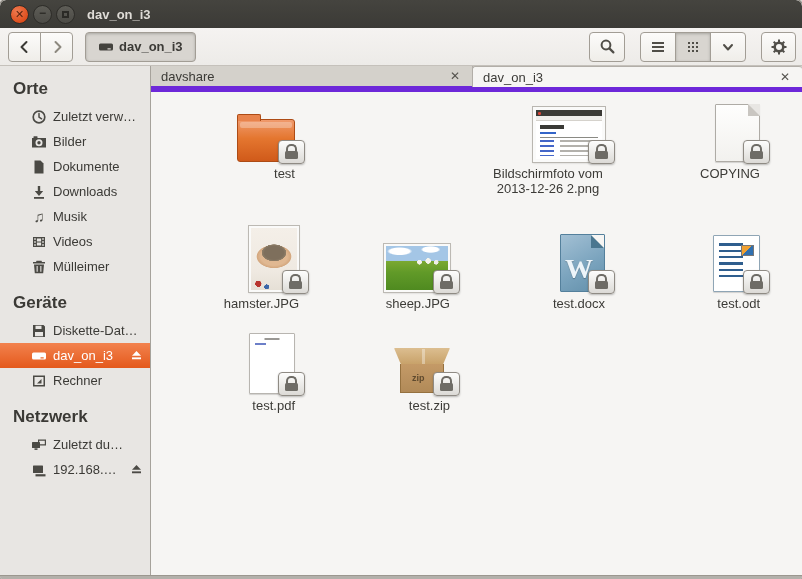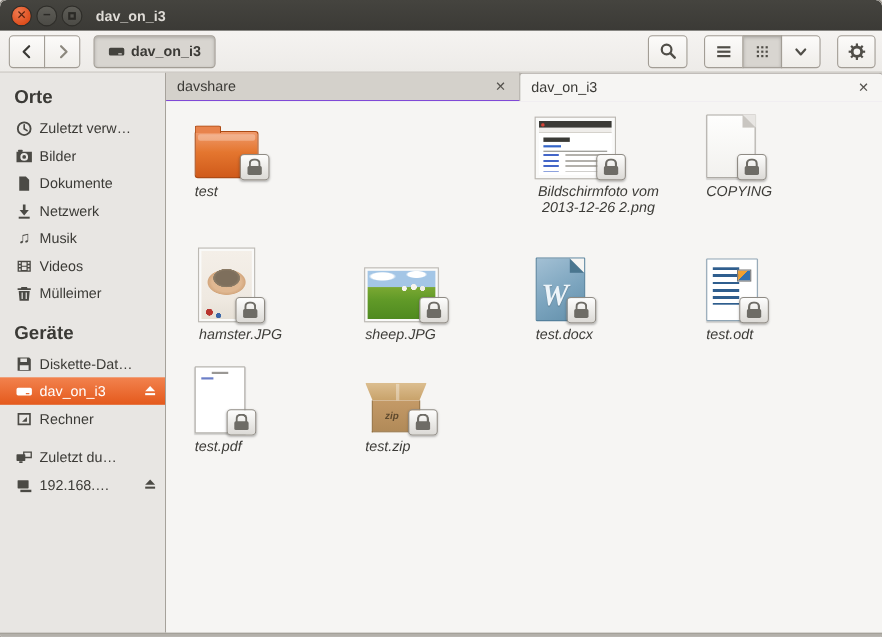--- a/index.html
+++ b/index.html
@@ -28,42 +28,42 @@
   .toolbar-right{margin-left:auto;display:flex;align-items:center;}
   .toolbar-right .gap{width:15px;}
   .sq-btn{width:36px;}
   .gear-btn{width:35px;}
 
   
   .body{display:flex;height:509px;}
   .sidebar{width:151px;background:#E8E6E3;border-right:1px solid #A6A29B;padding-top:9px;overflow:hidden;}
   .side-header{font-size:17px;font-weight:bold;color:#3B3A36;padding:4px 0 5px 13px;}
   .side-section{margin-bottom:10px;}
-  .side-item{height:25px;display:flex;align-items:center;padding-left:14px;padding-right:6px;font-size:13px;color:#3B3A36;white-space:nowrap;cursor:default;}
+  .side-item{height:25px;display:flex;align-items:center;padding-left:31px;padding-right:6px;font-size:13px;color:#3B3A36;white-space:nowrap;cursor:default;}
   .sicon{width:16px;height:16px;margin-right:6px;flex:none;color:#4B4A45;display:flex;align-items:center;justify-content:center;}
   .sicon svg{display:block;}
   .slabel{overflow:hidden;flex:1;}
   .side-item.selected{background:linear-gradient(#F2824E,#E4591C);color:#FFFFFF;}
   .side-item.selected .sicon{color:#FFFFFF;}
   .eject{margin-left:auto;color:#4B4A45;display:flex;align-items:center;}
   .side-item.selected .eject{color:#FFFFFF;}
   .music-glyph{font-size:15px;line-height:1;}
 
   
   .main{flex:1;display:flex;flex-direction:column;min-width:0;}
-  .tabbar{height:26px;background:#D6D3CE;display:flex;border-bottom:1px solid #6d28d9;}
+  .tabbar{height:26px;background:#D6D3CE;display:flex;border-bottom:6px solid #6d28d9;}
   .tab{display:flex;align-items:center;padding:0 10px;font-size:13px;color:#3B3A36;cursor:default;}
   .tab .tlabel{flex:1;}
   .tab.inactive{width:322px;flex:none;background:#D4D1CB;border-right:1px solid #B2AEA8;}
   .tab.active{flex:1;background:#F6F5F3;border-left:1px solid #B2AEA8;border-top:1px solid #B2AEA8;border-top-left-radius:3px;border-top-right-radius:3px;margin-bottom:-1px;margin-left:-1px;}
   .tclose{font-size:12px;color:#55534E;padding:0 2px;margin-left:8px;}
 
   
   .content{position:relative;flex:1;background:#F6F5F3;overflow:hidden;}
-  .cell{position:absolute;width:118px;display:flex;flex-direction:column;align-items:flex-start;cursor:default;font-style:italic;}
+  .cell{position:absolute;width:118px;display:flex;flex-direction:column;align-items:flex-end;cursor:default;}
   .ibox{display:flex;align-items:flex-end;justify-content:center;}
   .ibox.r1{height:62px;} .ibox.r2{height:72px;} .ibox.r3{height:64px;}
   .iwrap{position:relative;}
   .flabel{margin-top:4px;font-size:13px;line-height:1.18;color:#3C3B37;text-align:center;max-width:114px;overflow-wrap:break-word;}
 
   
   .emblem{position:absolute;right:-10px;bottom:-2px;width:27px;height:24px;border:1px solid #8F8B84;border-radius:4px;background:linear-gradient(#FDFDFC,#DCDAD6);box-shadow:0 1px 2px rgba(0,0,0,.25);}
   .shackle{width:11px;height:8px;border:2.5px solid #6E6C66;border-bottom:none;border-radius:5px 5px 0 0;margin:3px auto 0;}
   .lockbody{width:13px;height:8px;background:#6E6C66;border-radius:1.5px;margin:-1px auto 0;}
 
@@ -265,21 +265,21 @@
             </span>
           <span class="slabel">Dokumente</span>
         </div>
         <div class="side-item">
           <span class="sicon">
               <svg width="16" height="16" viewBox="0 0 16 16">
                 <path fill="currentColor" d="M6.8 2h2.4v5h3L8 12 3.8 7h3z"></path>
                 <rect fill="currentColor" x="3" y="13" width="10" height="1.8"></rect>
               </svg>
             </span>
-          <span class="slabel">Netzwerk</span>
+          <span class="slabel">Downloads</span>
         </div>
         <div class="side-item">
           <span class="sicon music-glyph">♫</span>
           <span class="slabel">Musik</span>
         </div>
         <div class="side-item">
           <span class="sicon">
               <svg width="16" height="16" viewBox="0 0 16 16">
                 <path fill="currentColor" fill-rule="evenodd" d="M2 3h12v10H2zM3.2 4.2h1.6v1.6H3.2zM3.2 7.2h1.6v1.6H3.2zM3.2 10.2h1.6v1.6H3.2zM11.2 4.2h1.6v1.6h-1.6zM11.2 7.2h1.6v1.6h-1.6zM11.2 10.2h1.6v1.6h-1.6zM5.9 4.5h4.2v3H5.9zM5.9 8.5h4.2v3H5.9z"></path>
               </svg>
@@ -326,20 +326,21 @@
               <svg width="16" height="16" viewBox="0 0 16 16">
                 <path fill="currentColor" fill-rule="evenodd" d="M2 2.5h12v11H2zM3.5 4h9v8h-9z"></path>
                 <path fill="currentColor" d="M10.5 10.5H6l4.5-4.5z"></path>
               </svg>
             </span>
           <span class="slabel">Rechner</span>
         </div>
       </div>
 
       <div class="side-section">
+        <div class="side-header">Netzwerk</div>
         <div class="side-item">
           <span class="sicon">
               <svg width="16" height="16" viewBox="0 0 16 16">
                 <path fill="currentColor" fill-rule="evenodd" d="M7 2.5h8v6H7zM8.2 3.7h5.6v3.6H8.2z"></path>
                 <rect fill="currentColor" x="1" y="5" width="8" height="6" rx=".6"></rect>
                 <rect fill="currentColor" x="3.5" y="11.3" width="3" height="1.6"></rect>
               </svg>
             </span>
           <span class="slabel">Zuletzt du…</span>
         </div>

